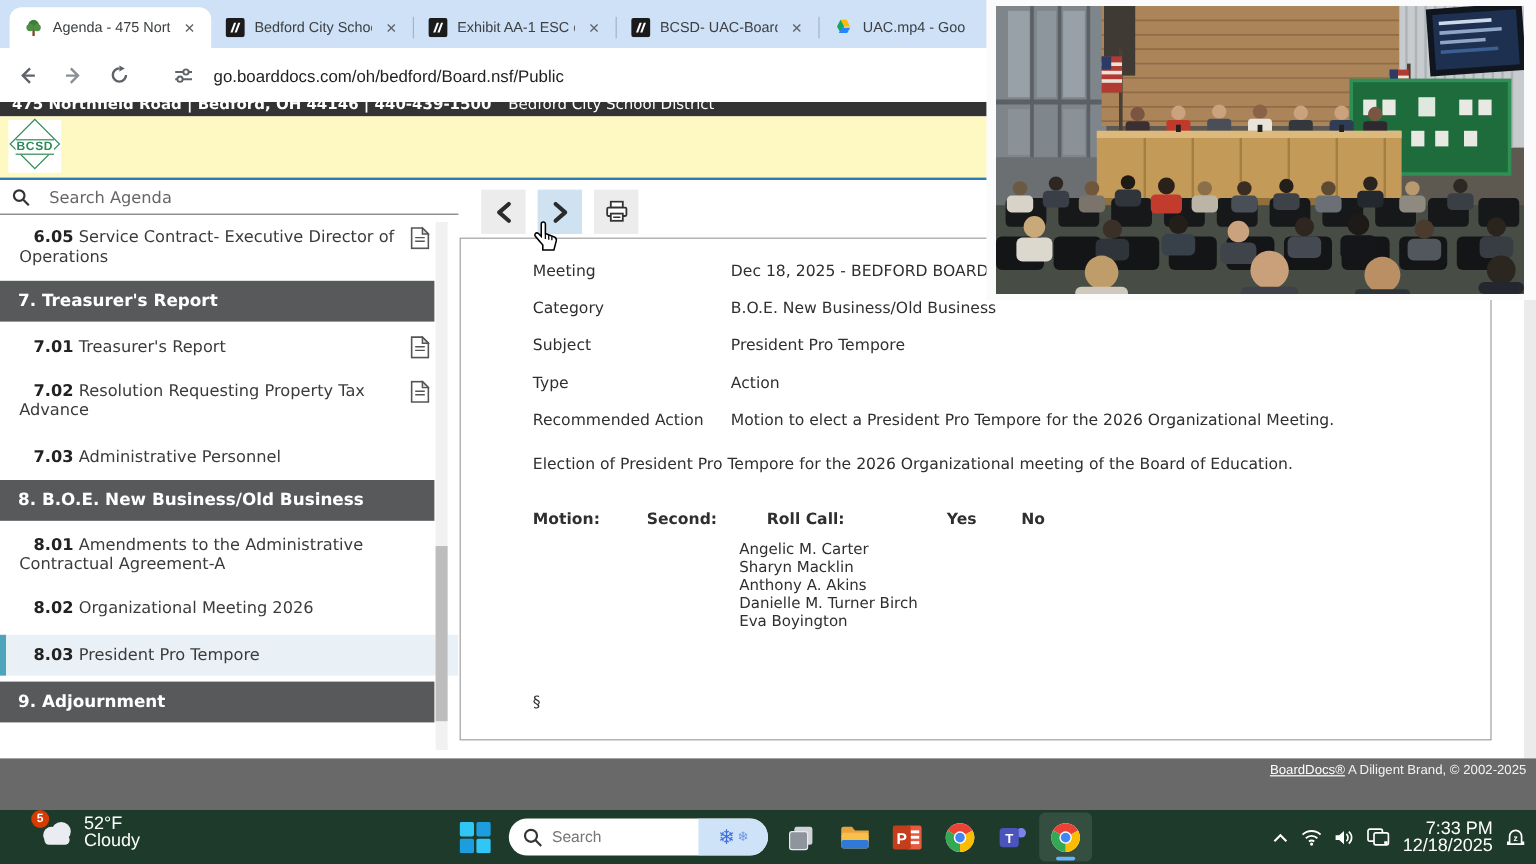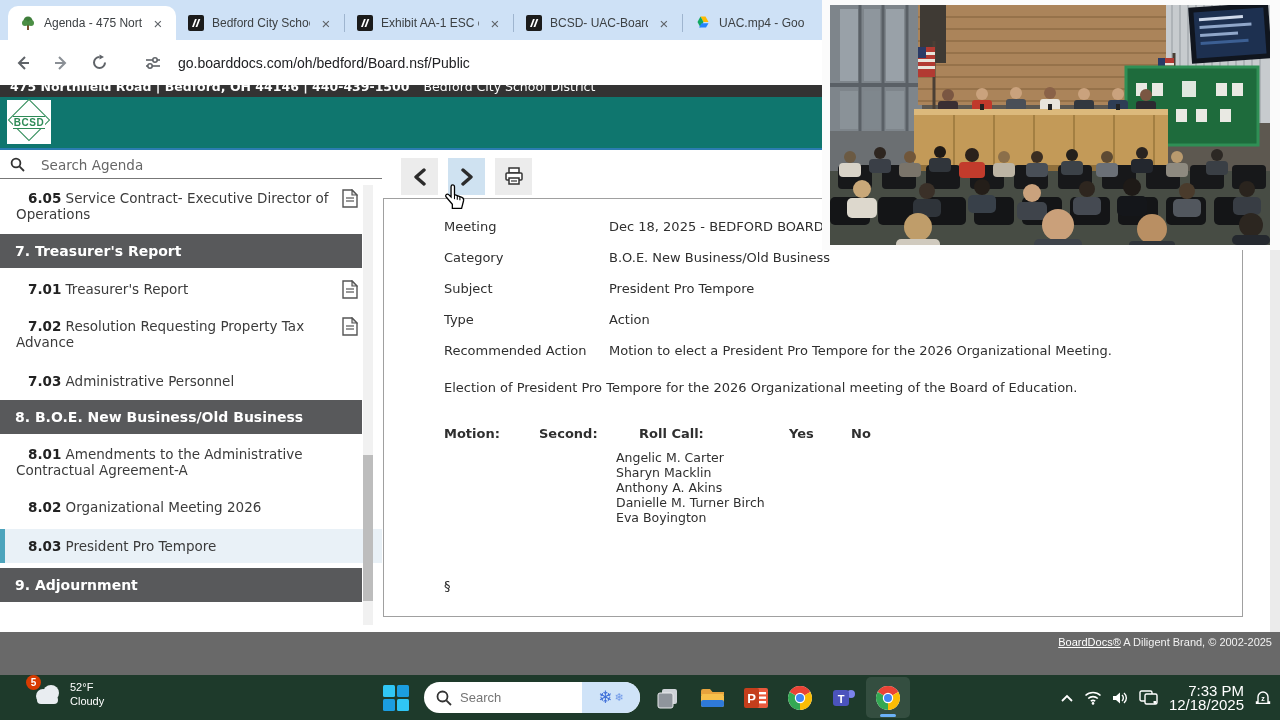--- a/index.html
+++ b/index.html
@@ -16,21 +16,21 @@
   .fav { width:16px; height:16px; flex:0 0 16px; }
   .toolbar { position:absolute; left:0; top:40px; width:1280px; height:45px; background:#fff; display:flex; align-items:center; }
   .navbtn { width:30px; height:30px; margin-left:8px; display:flex; align-items:center; justify-content:center; border-radius:15px; }
   .urltext { font-size:14px; color:#202124; margin-left:10px; }
 
   
   .blackbar { position:absolute; left:0; top:85px; width:1280px; height:12px; background:#333; overflow:hidden; color:#fff; font-family:"DejaVu Sans",sans-serif; }
   .blackbar-inner { margin-top:-6px; font-size:12.5px; white-space:nowrap; padding-left:10px; }
   .blackbar b { font-weight:bold; }
   .blackbar .district { margin-left:14px; font-weight:normal; }
-  .sitehead { position:absolute; left:0; top:97px; width:1280px; height:53px; background:#0f766e; border-bottom:2px solid #2b7cb0; }
+  .sitehead { position:absolute; left:0; top:97px; width:1280px; height:53px; background:#fef9c3; border-bottom:2px solid #2b7cb0; }
   .bcsd-logo { position:absolute; left:7px; top:3px; width:44px; height:44px; background:#fff; display:flex; align-items:center; justify-content:center; }
   .bcsd-diamond { position:absolute; left:7px; top:5px; width:30px; height:30px; border:1.5px solid #2e8b57; transform:rotate(45deg); }
   .bcsd-text { position:relative; font-size:10px; font-weight:bold; color:#2e8b57; background:#fff; border-top:1px solid #2e8b57; border-bottom:1px solid #2e8b57; padding:0 1px; letter-spacing:.5px; }
 
   
   .sidebar { position:absolute; left:0; top:151px; width:382px; height:481px; background:#fff; font-family:"DejaVu Sans",sans-serif; }
   .sb-search { height:28px; border-bottom:1px solid #777; display:flex; align-items:center; gap:16px; padding-left:10px; }
   .sb-search input { border:none; outline:none; font-size:13.5px; color:#444; font-family:"DejaVu Sans",sans-serif; width:280px; background:transparent; }
   .sb-search input::placeholder { color:#666; opacity:1; }
   .sb-items { position:relative; height:452px; overflow:hidden; }
@@ -64,21 +64,21 @@
   .footer .ftext { position:absolute; right:8px; top:4px; }
   .footer a { color:#fff; text-decoration:underline; }
 
   
   .video-wrap { position:absolute; left:822px; top:0; width:458px; height:250px; background:#fbfbfb; z-index:40; }
   .video-wrap svg { position:absolute; left:8px; top:5px; }
 
   
   .taskbar { position:absolute; left:0; top:675px; width:1280px; height:45px; background:#1e3a2b; color:#fff; }
   .weather { position:absolute; left:30px; top:4px; display:flex; align-items:center; gap:6px; }
-  .wtext { font-size:11px; line-height:14px; }
+  .wtext { font-size:15px; line-height:14px; }
   .wbadge { position:absolute; left:-4px; top:-4px; width:15px; height:15px; background:#d83b01; border-radius:8px; font-size:10px; text-align:center; line-height:15px; font-weight:bold; }
   .cloudbox { position:relative; width:34px; height:30px; }
   .start { position:absolute; left:383px; top:10px; width:26px; height:26px; }
   .tsearch { position:absolute; left:424px; top:7px; width:216px; height:31px; background:#fff; border-radius:16px; display:flex; align-items:center; color:#3a3a3a; overflow:hidden; }
   .tsearch input { border:none; outline:none; font-size:13px; color:#3a3a3a; width:105px; background:transparent; font-family:"Liberation Sans",sans-serif; }
   .tsearch .mag { margin:0 8px 0 12px; }
   .snowzone { margin-left:auto; height:31px; width:58px; background:#cfe3f8; display:flex; align-items:center; justify-content:center; color:#3f6fd8; }
   .snow-lg { font-size:17px; } .snow-sm { font-size:11px; margin-left:2px; color:#6b95e8; }
   .tb-icons { position:absolute; left:646px; top:2px; display:flex; }
   .tb-btn { width:44px; height:41px; display:flex; align-items:center; justify-content:center; position:relative; border-radius:5px; }

